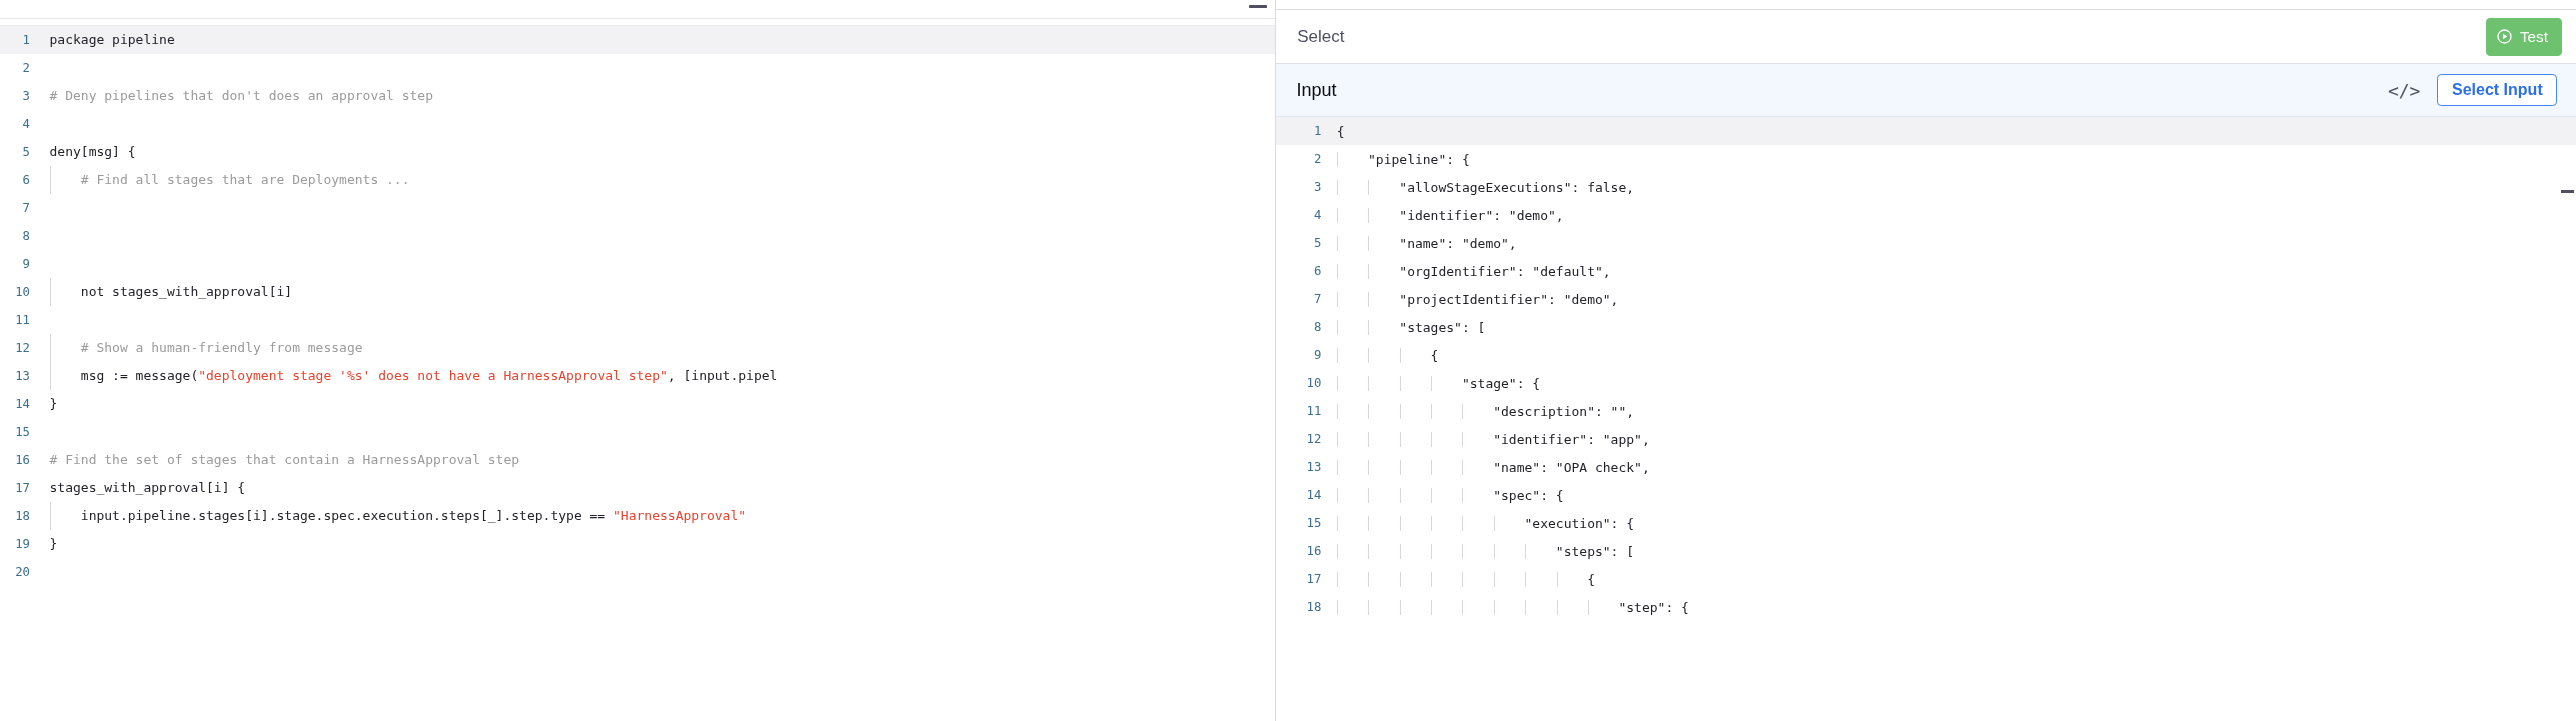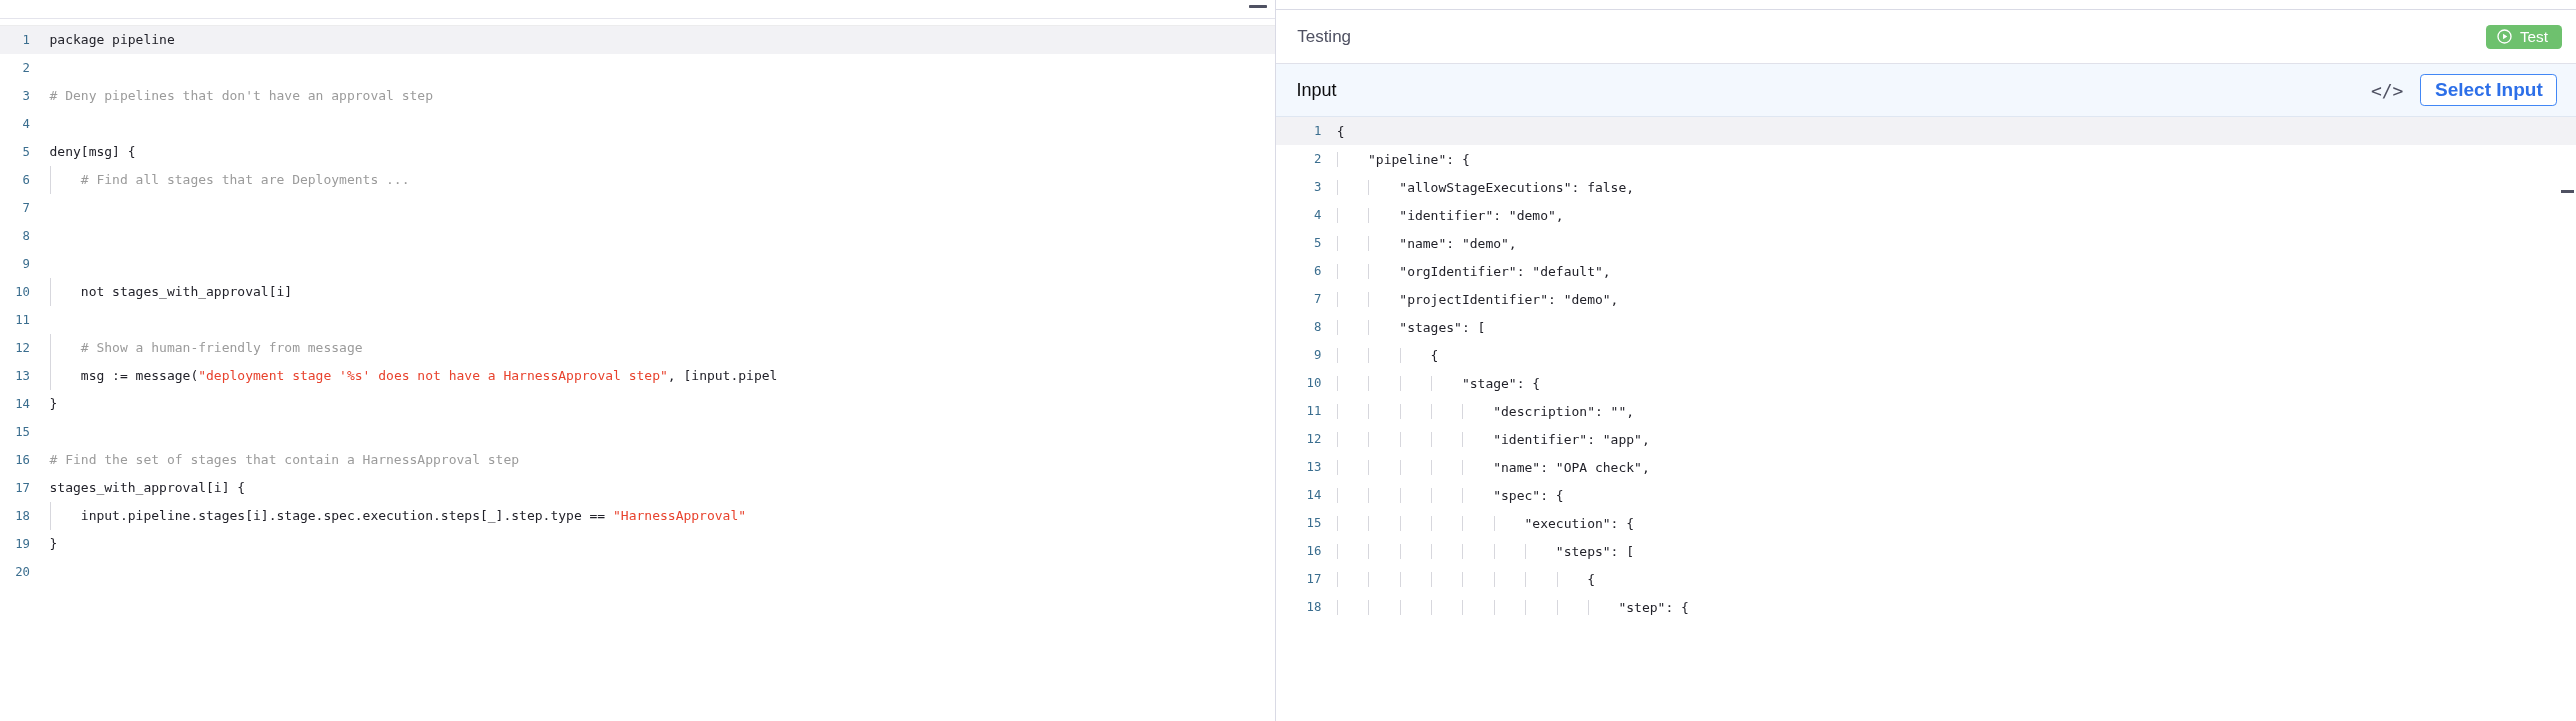--- a/index.html
+++ b/index.html
@@ -83,21 +83,21 @@
   }
   .tab.active { color: #0b0b0d; font-weight: bold; }
   .tab.active::after {
     content: ""; position: absolute; left: 0; right: 0; bottom: -0.8px;
     height: 3.4px; background: #4287f5;
   }
   .test-btn {
     margin-left: auto;
     background: #6ec16e; color: #ffffff;
     border: none; border-radius: 4.2px;
-    height: 24px; padding: 0 14.4px 0 10.2px;
+    height: 38px; padding: 0 14.4px 0 10.2px;
     display: flex; align-items: center; gap: 6.8px;
     font-size: 15.3px; font-family: "Liberation Sans", sans-serif;
     cursor: pointer;
   }
   .play-ico { width: 17px; height: 17px; display:block; }
 
   .input-bar {
     height: 53px;
     background: #f3f8fe;
     border-bottom: 0.8px solid #dfe7f2;
@@ -108,21 +108,21 @@
   .code-toggle-ico {
     margin-left: auto; margin-right: 17px;
     color: #4f5162; font-size: 18px;
     font-family: "DejaVu Sans Mono","Liberation Mono",monospace;
     display: flex; align-items: center; cursor: pointer;
   }
   .select-input-btn {
     border: 1.3px solid #4287f5; color: #2d6fe8; background: #ffffff;
     border-radius: 4.2px; height: 32px; padding: 0 13.6px;
     display: flex; align-items: center;
-    font-size: 19px; font-weight: bold; cursor: pointer;
+    font-size: 16px; font-weight: bold; cursor: pointer;
     font-family: "Liberation Sans", sans-serif;
   }
 
   .json-area {
     flex: 1; position: relative; overflow: hidden; background: #ffffff;
     font-family: "DejaVu Sans Mono","Liberation Mono",monospace;
     font-size: 13px;
   }
   .json-line {
     height: 28px; display: flex; align-items: center;
@@ -146,21 +146,21 @@
 <div class="app">
 
   <div class="left-pane">
     <div class="editor-topbar">
       <div class="collapse-handle"></div>
     </div>
     <div class="strip-a"></div>
     <div class="code-area" id="code-area">
         <div class="code-line active"><span class="ln">1</span><span class="ltext"><span class="tok-pl">package pipeline</span></span></div>
         <div class="code-line"><span class="ln">2</span><span class="ltext"><span class="tok-pl"></span></span></div>
-        <div class="code-line"><span class="ln">3</span><span class="ltext"><span class="tok-cm"># Deny pipelines that don't have an approval step</span></span></div>
+        <div class="code-line"><span class="ln">3</span><span class="ltext"><span class="tok-cm"># Deny pipelines that don't does an approval step</span></span></div>
         <div class="code-line"><span class="ln">4</span></div>
         <div class="code-line"><span class="ln">5</span><span class="ltext"><span class="tok-pl">deny[msg] {</span></span></div>
         <div class="code-line"><span class="ln">6</span><span class="ltext"><span class="guide" style="left: 8.5px;"></span><span class="tok-cm">    # Find all stages that are Deployments ...</span></span></div>
         <div class="code-line"><span class="ln">7</span></div>
         <div class="code-line"><span class="ln">8</span><span class="ltext"><span class="guide" style="left: 8.5px;"></span><span class="tok-pl"></span></span></div>
         <div class="code-line"><span class="ln">9</span></div>
         <div class="code-line"><span class="ln">10</span><span class="ltext"><span class="guide" style="left: 8.5px;"></span><span class="tok-pl">    not stages_with_approval[i]</span></span></div>
         <div class="code-line"><span class="ln">11</span><span class="ltext"><span class="guide" style="left: 8.5px;"></span><span class="tok-pl"></span></span></div>
         <div class="code-line"><span class="ln">12</span><span class="ltext"><span class="guide" style="left: 8.5px;"></span><span class="tok-cm">    # Show a human-friendly from message</span></span></div>
         <div class="code-line"><span class="ln">13</span><span class="ltext"><span class="guide" style="left: 8.5px;"></span><span class="tok-pl">    msg := message(</span><span class="tok-str">"deployment stage '%s' does not have a HarnessApproval step"</span><span class="tok-pl">, [input.pipel</span></span></div>
@@ -172,21 +172,21 @@
         <div class="code-line"><span class="ln">19</span><span class="ltext"><span class="tok-pl">}</span></span></div>
         <div class="code-line"><span class="ln">20</span><span class="ltext"><span class="tok-pl"></span></span></div>
       </div>
   </div>
 
   <div class="right-pane">
     <div class="rt-spacer"></div>
 
     <div class="rt-tabsbar">
       <div class="tab">
-        <span>Testing</span>
+        <span>Select</span>
       </div>
       <button class="test-btn">
         <span>
           <svg class="play-ico" viewBox="0 0 24 24" fill="none" stroke="#ffffff" stroke-width="1.9">
             <circle cx="12" cy="12" r="9.2"></circle>
             <path d="M10 8.2 L16 12 L10 15.8 Z" fill="#ffffff" stroke="none"></path>
           </svg>
         </span>
         <span>Test</span>
       </button>

